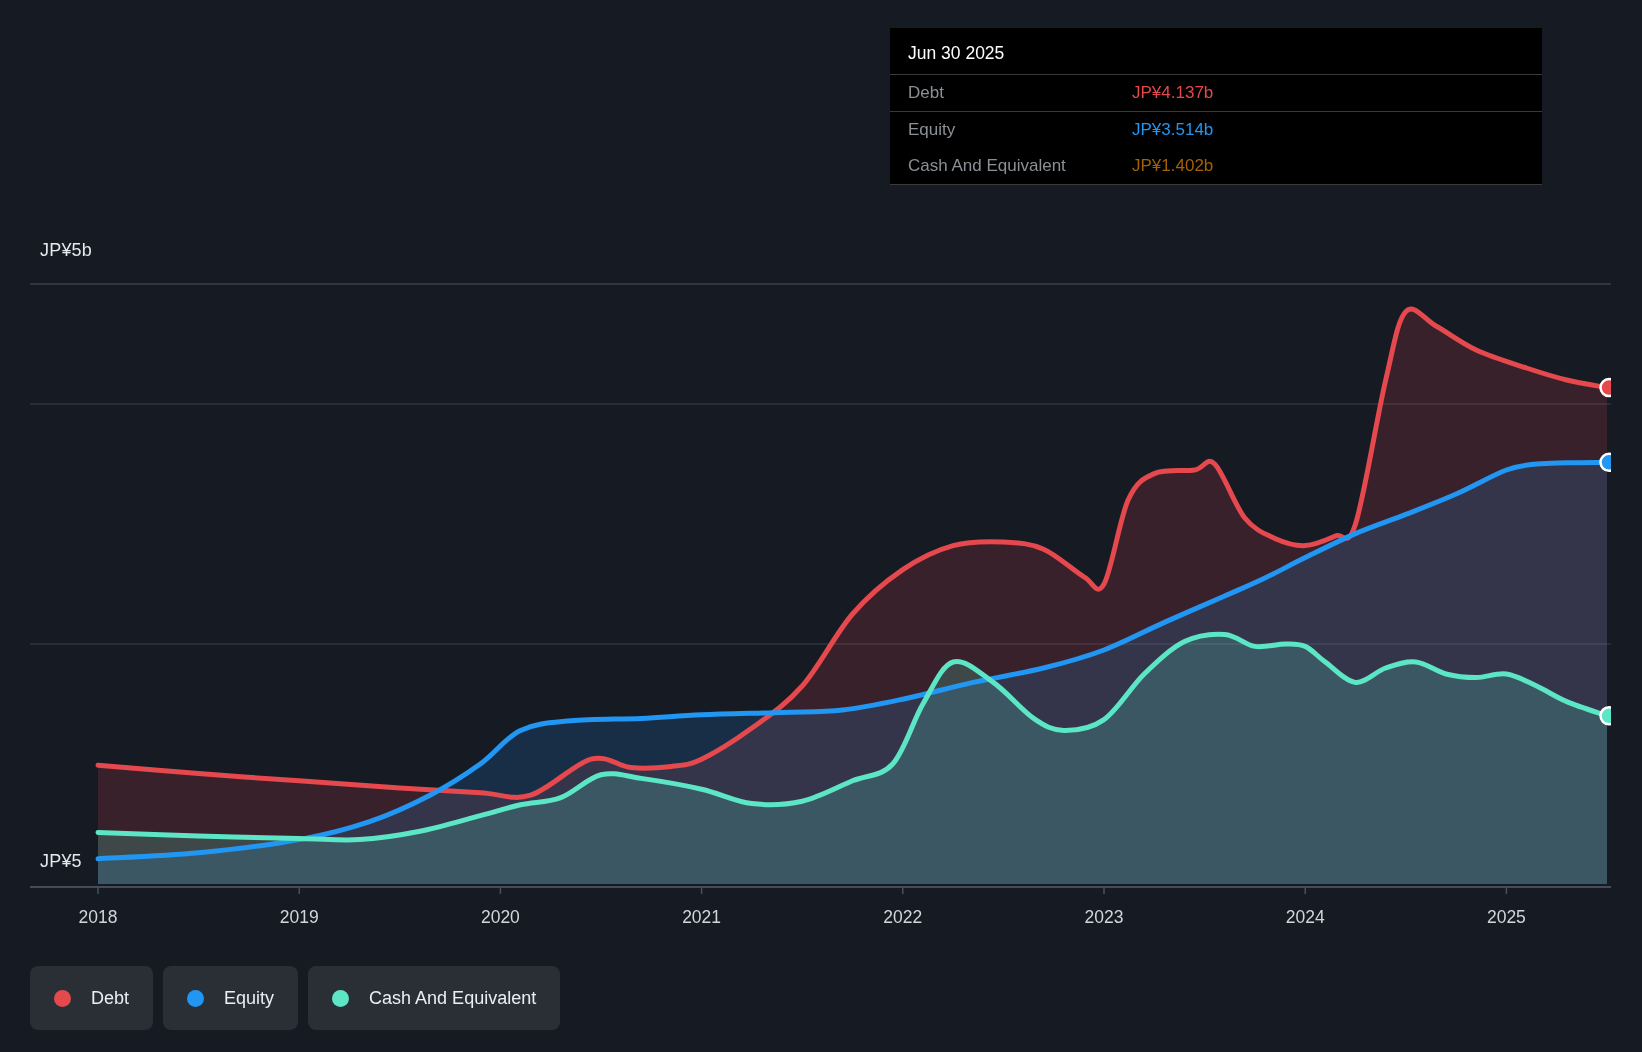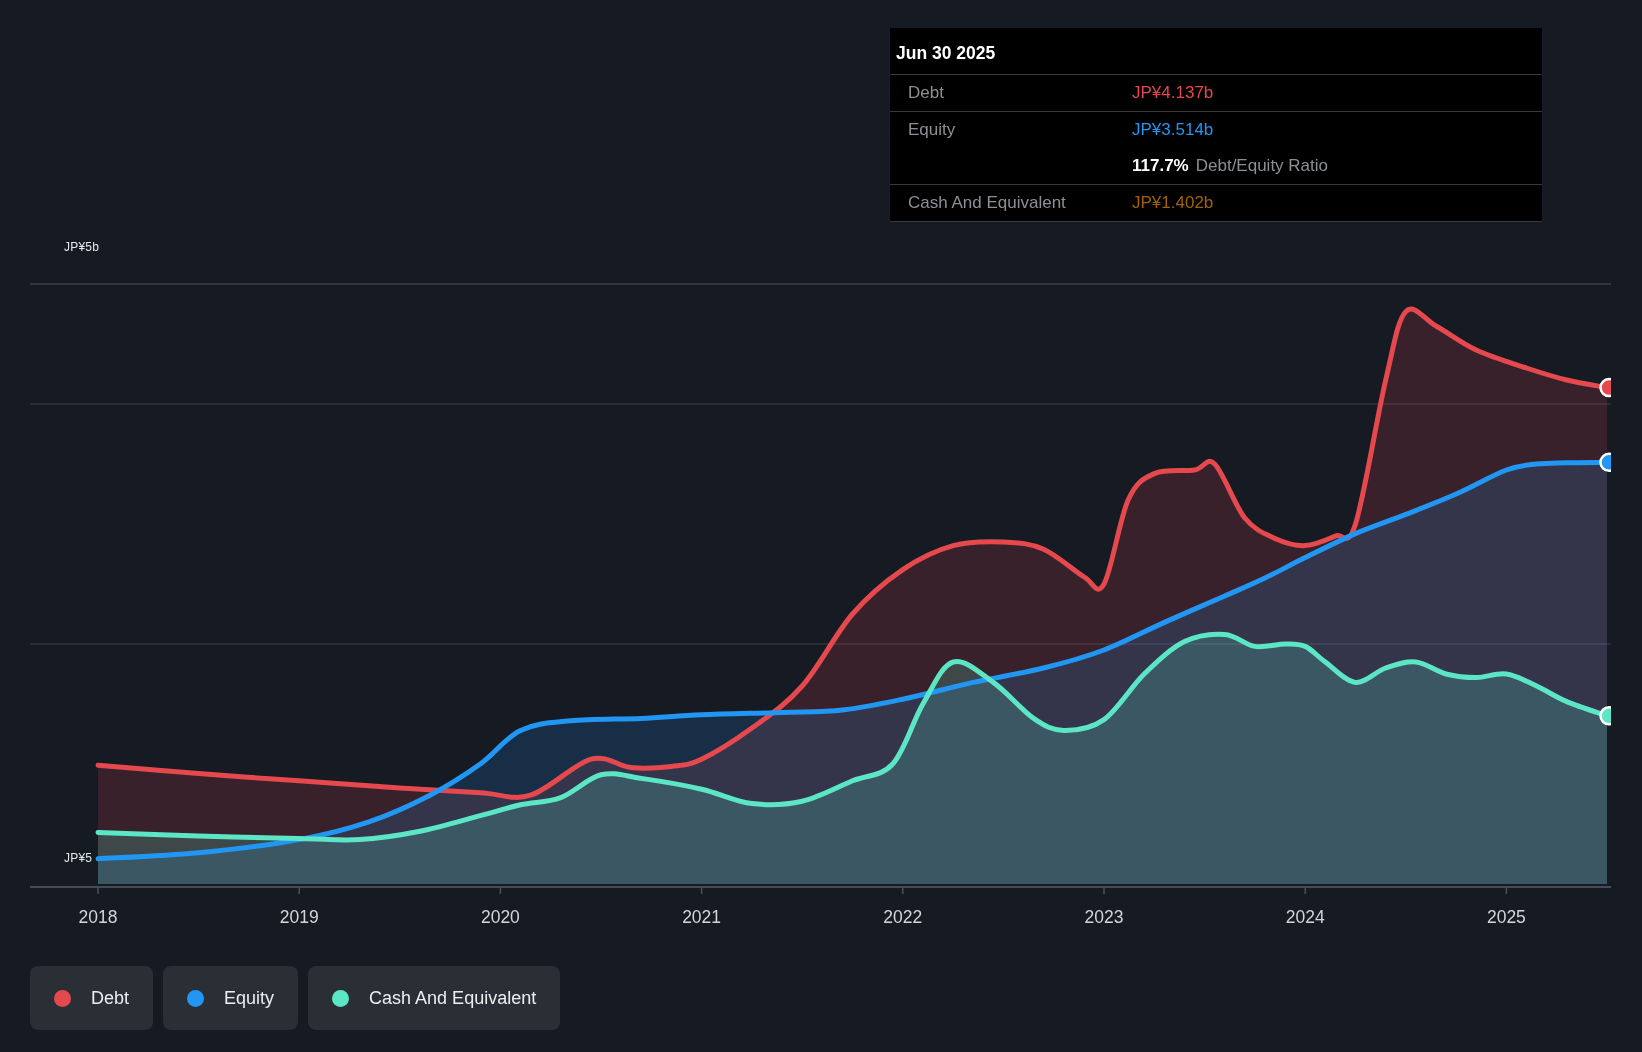--- a/index.html
+++ b/index.html
@@ -5,35 +5,35 @@
   html,body{margin:0;padding:0;}
   body{
     width:1642px;height:1052px;
     background:#151a23;
     font-family:"Liberation Sans","DejaVu Sans",sans-serif;
     position:relative;overflow:hidden;
     -webkit-font-smoothing:antialiased;
   }
   #chart-svg{position:absolute;left:0;top:0;}
   .axis-label{
-    position:absolute;left:64px;
-    font-size:12px;color:#e4e7eb;letter-spacing:.2px;
+    position:absolute;left:40px;
+    font-size:18px;color:#e4e7eb;letter-spacing:.2px;
   }
   #ylabel-top{top:240px;}
   #ylabel-zero{top:851px;}
 
   
   #tooltip{
     position:absolute;left:890px;top:28px;width:652px;
     background:#000;color:#fff;z-index:5;
     font-size:17px;
   }
   #tooltip .tt-title{
-    font-weight:700;color:#fff;
-    padding:15px 18px 10px 6px;
+    font-weight:400;color:#fff;
+    padding:15px 18px 10px 18px;
     border-bottom:1px solid #3a3a3a;
     font-size:17.5px;
   }
   .tt-row{
     display:flex;align-items:center;
     padding:8px 18px;
   }
   .tt-row.sep{border-bottom:1px solid #3a3a3a;}
   .tt-label{flex:0 0 224px;color:#8b9096;}
   .tt-value{font-weight:400;}
@@ -106,25 +106,20 @@
   <div class="tt-title">Jun 30 2025</div>
   <div class="tt-row sep">
     <span class="tt-label">Debt</span>
     <span class="tt-value" id="tt-debt-value" style="color: rgb(229, 72, 77);">JP¥4.137b</span>
   </div>
   <div class="tt-row">
     <span class="tt-label">Equity</span>
     <span class="tt-value" id="tt-equity-value" style="color: rgb(33, 150, 243); text-align: center;">JP¥3.514b</span>
   </div>
   <div class="tt-row sep">
-    <span class="tt-label"></span>
-    <span class="tt-ratio-pct">117.7%</span>
-    <span class="tt-ratio-label">Debt/Equity Ratio</span>
-  </div>
-  <div class="tt-row sep">
     <span class="tt-label">Cash And Equivalent</span>
     <span class="tt-value" id="tt-cash-value" style="color: #a16207;">JP¥1.402b</span>
   </div>
 </div>
 
 <div id="legend">
     <div class="legend-pill">
       <span class="legend-dot" style="background: rgb(229, 72, 77);"></span>
       <span>Debt</span>
     </div>

